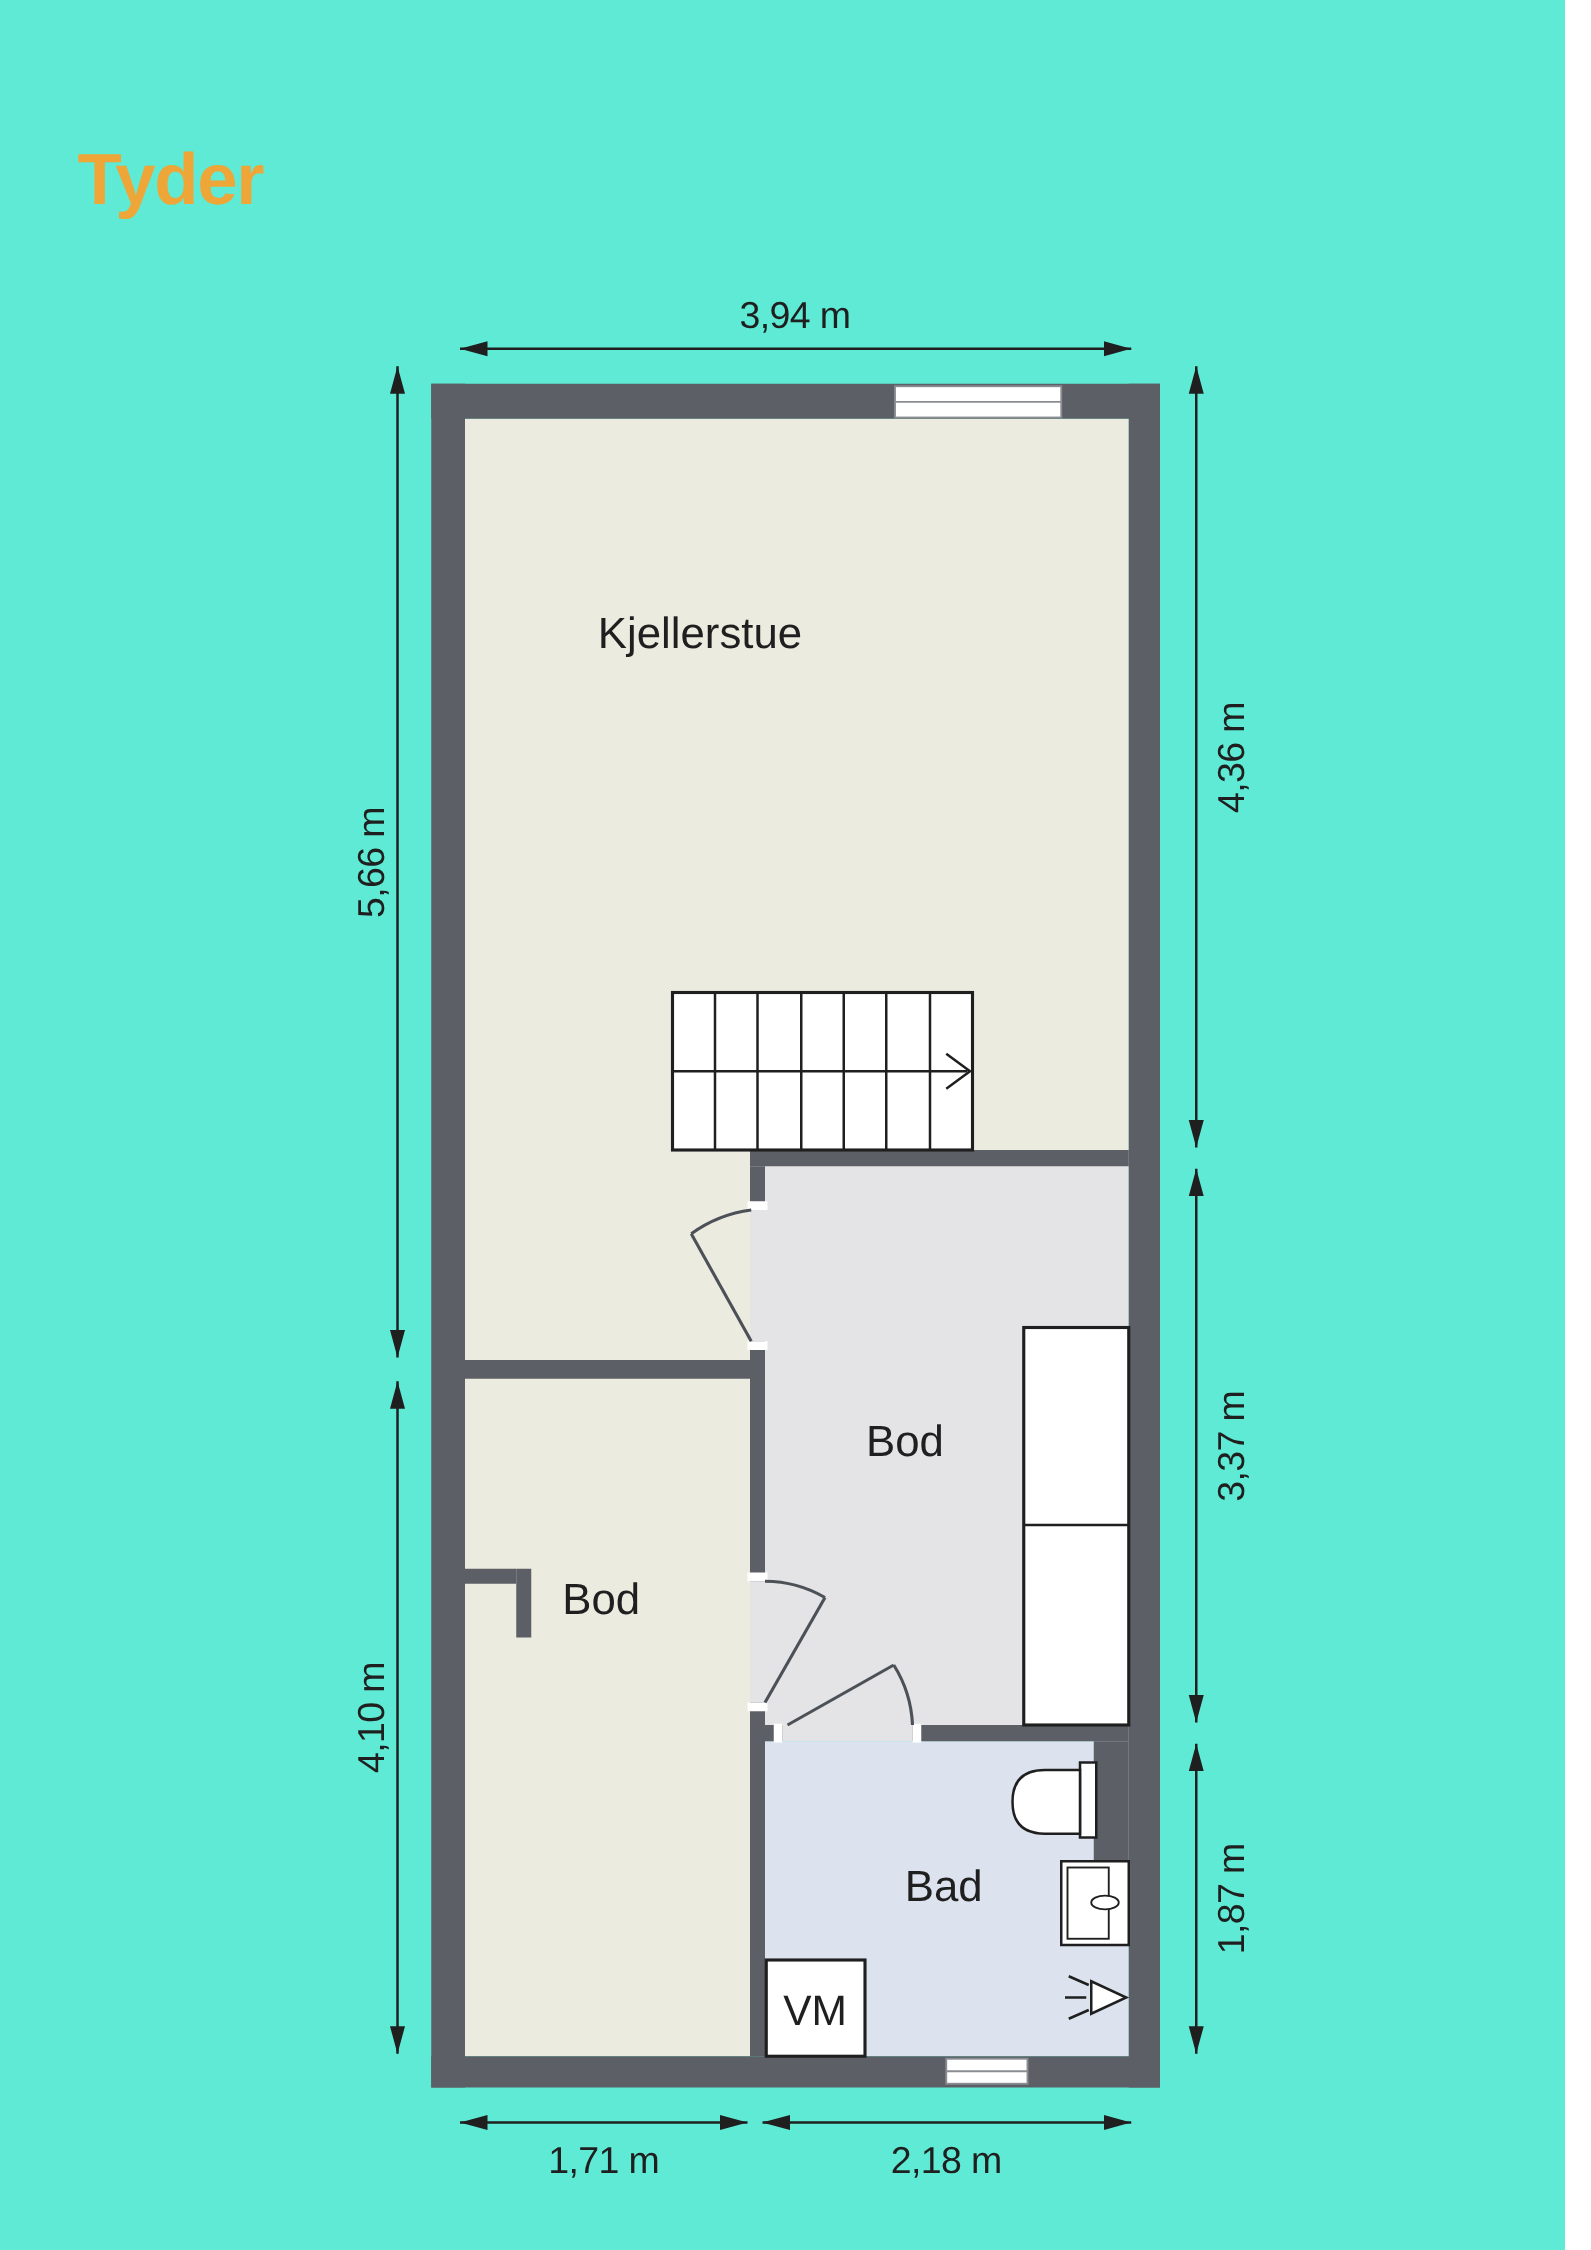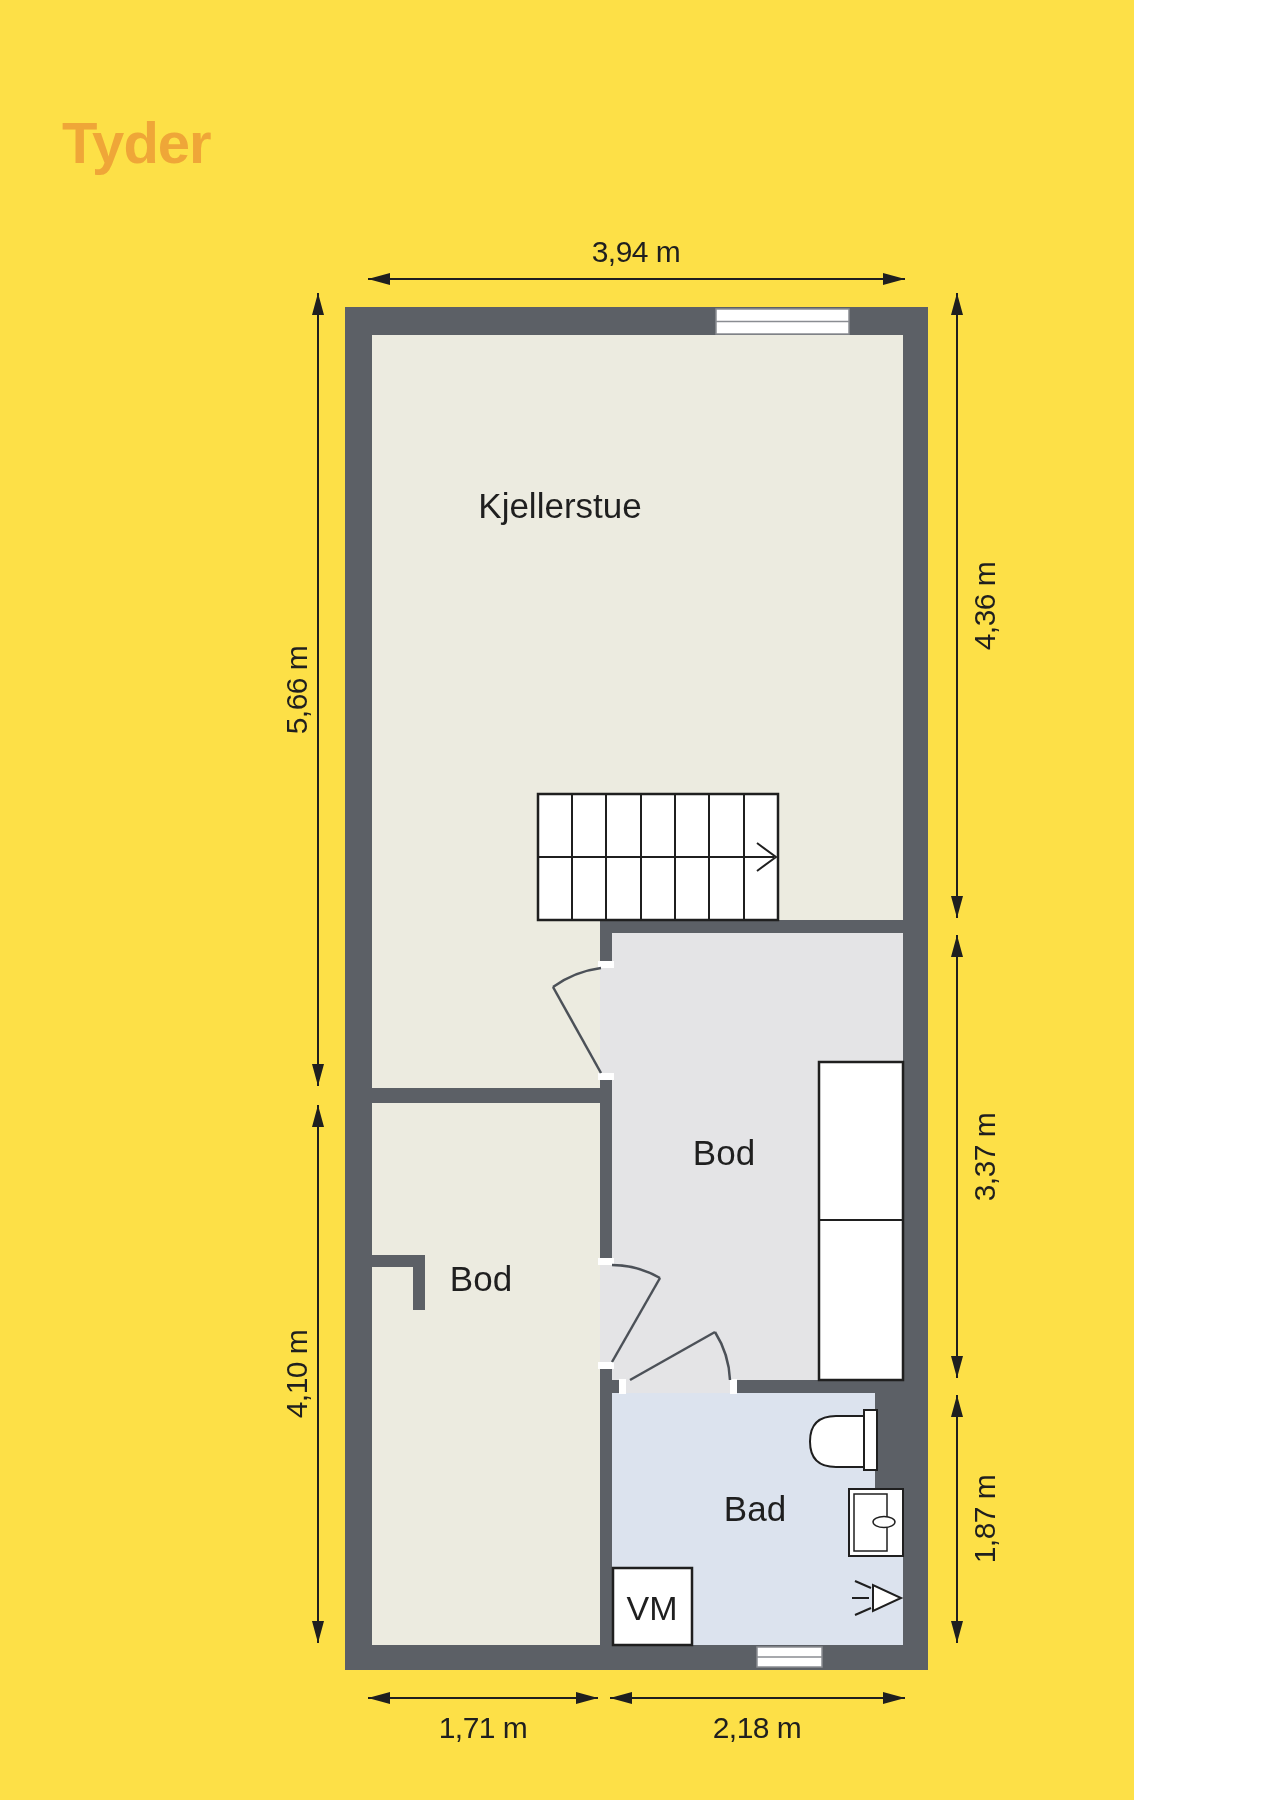--- a/index.html
+++ b/index.html
@@ -1,16 +1,16 @@
 <!DOCTYPE html>
 <html><head>
 <meta charset="utf-8">
 <style>
   html,body{margin:0;padding:0;background:#ffffff;}
-  #page{position:relative;width:1134px;height:1800px;background:#fde047;overflow:hidden;}
+  #page{position:relative;width:1252px;height:1800px;background:#5eead4;overflow:hidden;}
   svg{position:absolute;left:0;top:0;}
   .logo{font:bold 58px "Liberation Sans",sans-serif;letter-spacing:-1px;}
   .room-text{font:35px "Liberation Sans",sans-serif;fill:#1f1f1f;}
   .vm-text{font:34px "Liberation Sans",sans-serif;fill:#1f1f1f;}
   .dim-line{stroke:#1f1f1f;stroke-width:2;}
   .dim-text{font:30px "Liberation Sans",sans-serif;fill:#1f1f1f;letter-spacing:-0.5px;}
   .blk{fill:#ffffff;stroke:#1f1f1f;stroke-width:2.5;}
   .fix{fill:#ffffff;stroke:#1f1f1f;stroke-width:2;}
   .fix-line{stroke:#1f1f1f;stroke-width:2;fill:none;}
   .thin{stroke:#1f1f1f;stroke-width:1.5;fill:#ffffff;}

